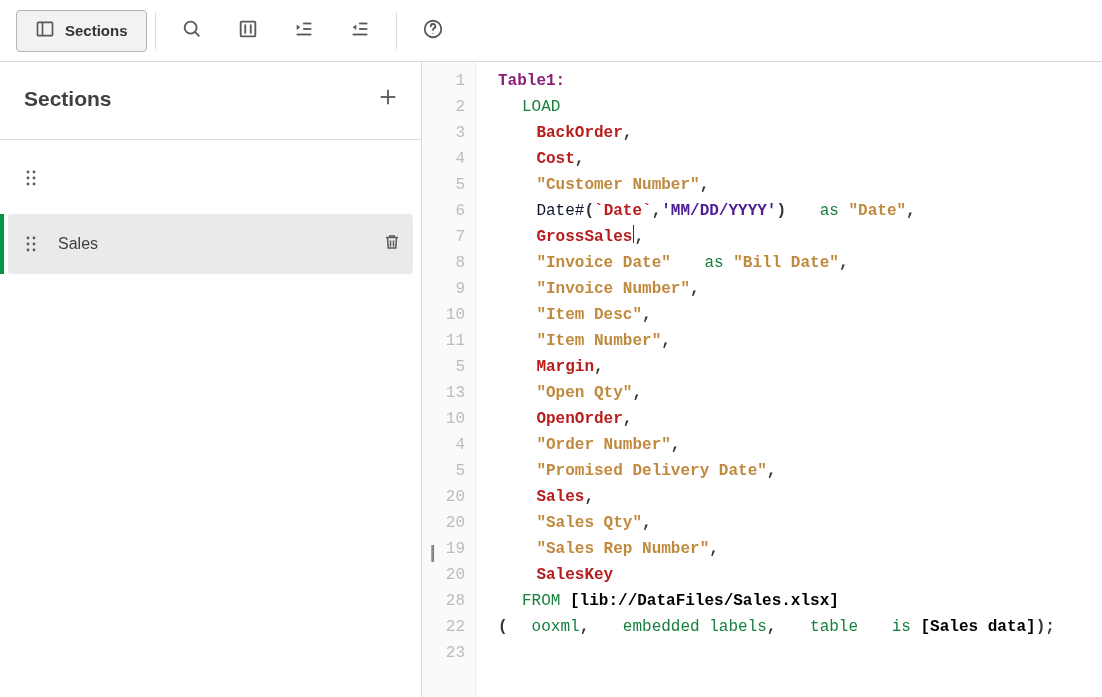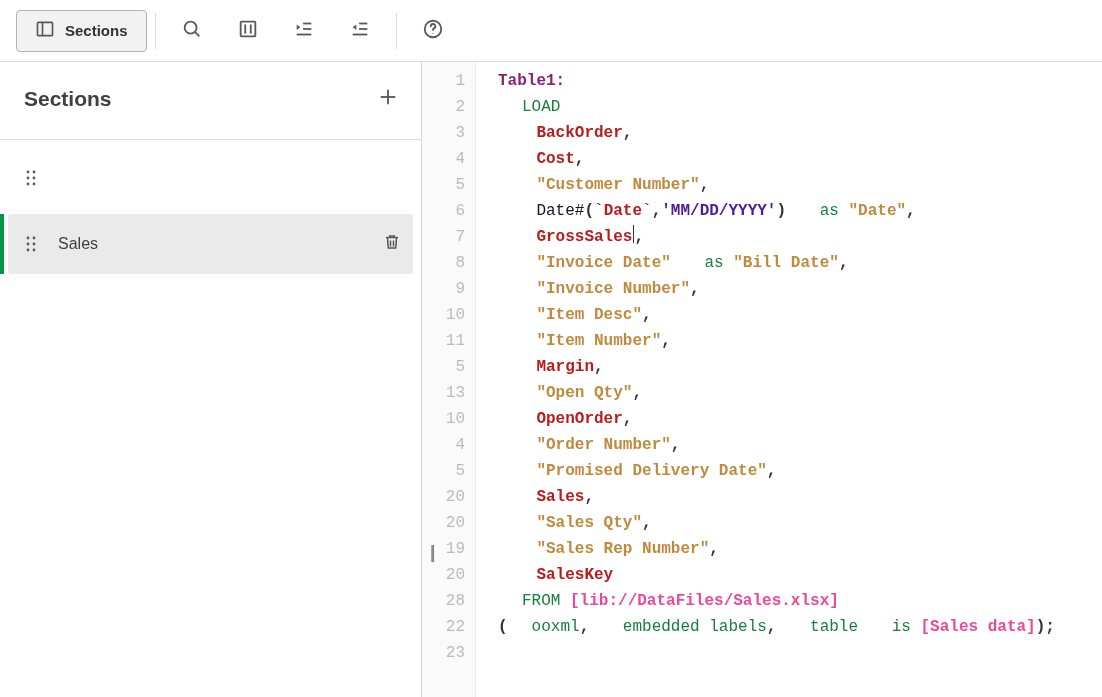--- a/index.html
+++ b/index.html
@@ -152,21 +152,21 @@
   }
   .code .line { height: 26px; }
 
   .tok-label   { color: #8a1f7a; font-weight: 600; }   
   .tok-keyword { color: #15803d; font-weight: 400; margin-left: 24px; }   
   .tok-field   { color: #b91c1c; font-weight: 600; }   
   .tok-string  { color: #c08a3e; font-weight: 600; }   
   .tok-func    { color: #0f172a; font-weight: 400; }   
   .tok-lit     { color: #4c1d95; font-weight: 600; }   
   .tok-punct   { color: #333; font-weight: 600; }
-  .tok-path    { color: #ec4899; font-weight: 600; }      
+  .tok-path    { color: #000000; font-weight: 600; }      
   .cursor      { display:inline-block; width:1px; background:#333; height:18px; vertical-align:-2px; margin-left:1px; }
 </style>
 </head>
 <body>
 
 <div class="toolbar">
 
   <button class="sections-btn">
     <span>
       <svg width="20" height="20" viewBox="0 0 24 24" fill="none" stroke="#595959" stroke-width="2">

